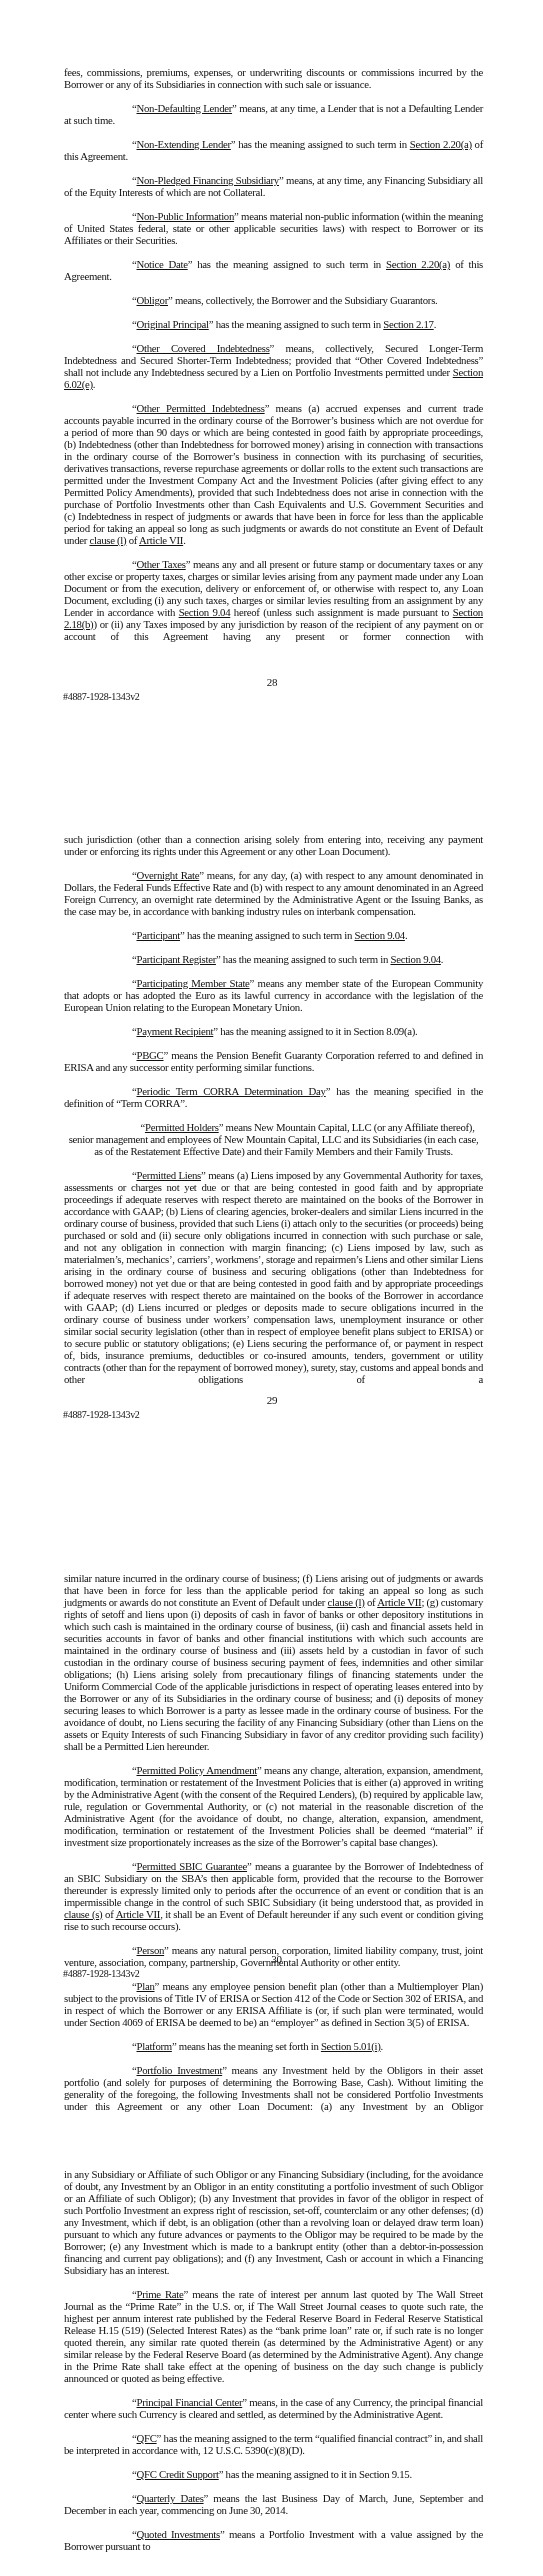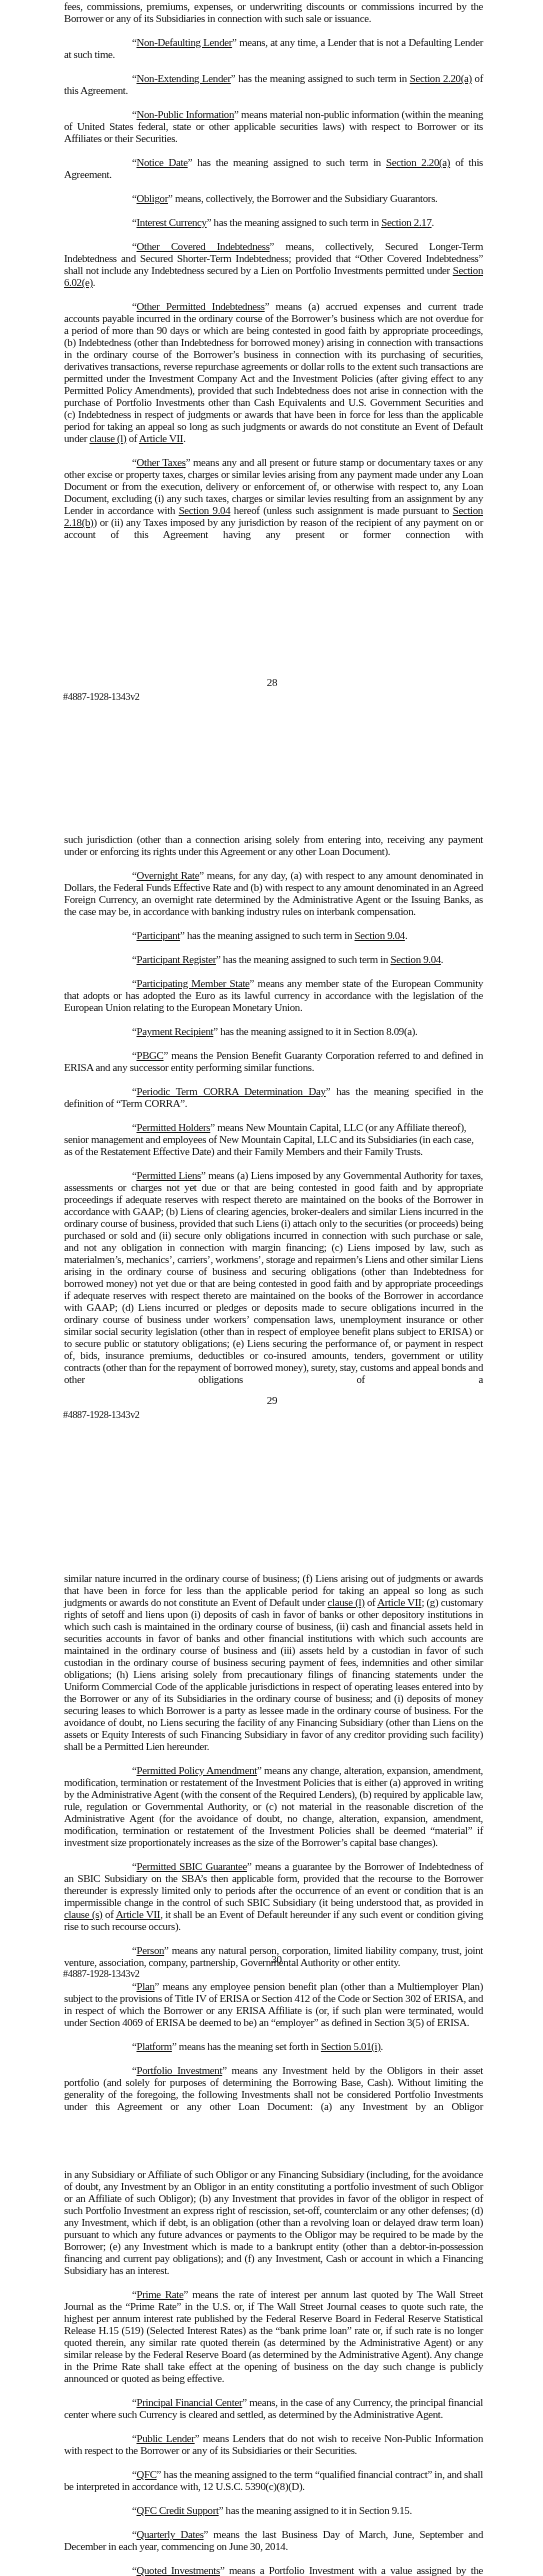--- a/index.html
+++ b/index.html
@@ -7,35 +7,35 @@
     width: 544px;
     font-family: "Liberation Serif", "DejaVu Serif", serif;
     color: #111111;
   }
   .page {
     position: relative;
     width: 544px;
     box-sizing: border-box;
     padding: 0 61px 0 64px;
   }
-  .page-1 { height: 719px; }
+  .page-1 { padding-top: 66px; height: 719px; }
   .page-2 { padding-top: 114px; height: 719px; }
   .page-3 { padding-top: 134px; height: 616px; }
   .page-4 { padding-top: 114px; height: 760px; }
   .para {
     font-size: 10.8px;
     line-height: 12px;
     text-align: justify;
     margin: 0 0 12px 0;
     letter-spacing: -0.3px;
     word-spacing: 0px;
   }
   .para.def { text-indent: 68px; }
   .para.cont { text-indent: 0; }
-  .para.left { text-align: left; }
+  .para.left { text-align: center; }
   .term, .ref { text-decoration: underline; text-underline-offset: 1px; }
   .footer {
     position: absolute;
     left: 0; right: 0;
   }
   .page-number {
     text-align: center;
     font-size: 11px;
     letter-spacing: -0.3px;
   }
@@ -52,24 +52,25 @@
 </style>
 </head>
 <body>
 
 <div id="doc">
   <div class="page page-1">
     <div class="page-body">
         <p class="para cont"><span>fees, commissions, premiums, expenses, or underwriting discounts or commissions incurred by the Borrower or any of its Subsidiaries in connection with such sale or issuance.</span></p>
         <p class="para def"><span>“</span><span class="term">Non-Defaulting Lender</span><span>” means, at any time, a Lender that is not a Defaulting Lender at such time.</span></p>
         <p class="para def"><span>“</span><span class="term">Non-Extending Lender</span><span>” has the meaning assigned to such term in </span><span class="ref">Section 2.20(a)</span><span> of this Agreement.</span></p>
+        <p class="para def"><span>“</span><span class="term">Non-Pledged Financing Subsidiary</span><span>” means, at any time, any Financing Subsidiary all of the Equity Interests of which are not Collateral.</span></p>
         <p class="para def"><span>“</span><span class="term">Non-Public Information</span><span>” means material non-public information (within the meaning of United States federal, state or other applicable securities laws) with respect to Borrower or its Affiliates or their Securities.</span></p>
         <p class="para def"><span>“</span><span class="term">Notice Date</span><span>” has the meaning assigned to such term in </span><span class="ref">Section 2.20(a)</span><span> of this Agreement.</span></p>
         <p class="para def"><span>“</span><span class="term">Obligor</span><span>” means, collectively, the Borrower and the Subsidiary Guarantors.</span></p>
-        <p class="para def"><span>“</span><span class="term">Interest Currency</span><span>” has the meaning assigned to such term in </span><span class="ref">Section 2.17</span><span>.</span></p>
+        <p class="para def"><span>“</span><span class="term">Original Principal</span><span>” has the meaning assigned to such term in </span><span class="ref">Section 2.17</span><span>.</span></p>
         <p class="para def"><span>“</span><span class="term">Other Covered Indebtedness</span><span>” means, collectively, Secured Longer-Term Indebtedness and Secured Shorter-Term Indebtedness; provided that “Other Covered Indebtedness” shall not include any Indebtedness secured by a Lien on Portfolio Investments permitted under </span><span class="ref">Section 6.02(e)</span><span>.</span></p>
         <p class="para def"><span>“</span><span class="term">Other Permitted Indebtedness</span><span>” means (a)&nbsp;accrued expenses and current trade accounts payable incurred in the ordinary course of the Borrower’s business which are not overdue for a period of more than 90 days or which are being contested in good faith by appropriate proceedings, (b)&nbsp;Indebtedness (other than Indebtedness for borrowed money) arising in connection with transactions in the ordinary course of the Borrower’s business in connection with its purchasing of securities, derivatives transactions, reverse repurchase agreements or dollar rolls to the extent such transactions are permitted under the Investment Company Act and the Investment Policies (after giving effect to any Permitted Policy Amendments), provided that such Indebtedness does not arise in connection with the purchase of Portfolio Investments other than Cash Equivalents and U.S. Government Securities and (c)&nbsp;Indebtedness in respect of judgments or awards that have been in force for less than the applicable period for taking an appeal so long as such judgments or awards do not constitute an Event of Default under </span><span class="ref">clause (l)</span><span> of </span><span class="ref">Article VII</span><span>.</span></p>
         <p class="para def" style="text-align-last: justify;"><span>“</span><span class="term">Other Taxes</span><span>” means any and all present or future stamp or documentary taxes or any other excise or property taxes, charges or similar levies arising from any payment made under any Loan Document or from the execution, delivery or enforcement of, or otherwise with respect to, any Loan Document, excluding (i) any such taxes, charges or similar levies resulting from an assignment by any Lender in accordance with </span><span class="ref">Section 9.04</span><span> hereof (unless such assignment is made pursuant to </span><span class="ref">Section 2.18(b)</span><span>) or (ii) any Taxes imposed by any jurisdiction by reason of the recipient of any payment on or account of this Agreement having any present or former connection with</span></p>
       </div>
     <div class="footer">
       <div class="page-number">28</div>
       <div class="doc-id">#4887-1928-1343v2</div>
     </div>
   </div>
   <div class="page page-2">
@@ -103,21 +104,20 @@
     <div class="footer">
       <div class="page-number">30</div>
       <div class="doc-id">#4887-1928-1343v2</div>
     </div>
   </div>
   <div class="page page-4">
     <div class="page-body">
         <p class="para cont"><span>in any Subsidiary or Affiliate of such Obligor or any Financing Subsidiary (including, for the avoidance of doubt, any Investment by an Obligor in an entity constituting a portfolio investment of such Obligor or an Affiliate of such Obligor); (b) any Investment that provides in favor of the obligor in respect of such Portfolio Investment an express right of rescission, set-off, counterclaim or any other defenses; (d) any Investment, which if debt, is an obligation (other than a revolving loan or delayed draw term loan) pursuant to which any future advances or payments to the Obligor may be required to be made by the Borrower; (e) any Investment which is made to a bankrupt entity (other than a debtor-in-possession financing and current pay obligations); and (f) any Investment, Cash or account in which a Financing Subsidiary has an interest.</span></p>
         <p class="para def"><span>“</span><span class="term">Prime Rate</span><span>” means the rate of interest per annum last quoted by The Wall Street Journal as the “Prime Rate” in the U.S. or, if The Wall Street Journal ceases to quote such rate, the highest per annum interest rate published by the Federal Reserve Board in Federal Reserve Statistical Release H.15 (519) (Selected Interest Rates) as the “bank prime loan” rate or, if such rate is no longer quoted therein, any similar rate quoted therein (as determined by the Administrative Agent) or any similar release by the Federal Reserve Board (as determined by the Administrative Agent).  Any change in the Prime Rate shall take effect at the opening of business on the day such change is publicly announced or quoted as being effective.</span></p>
         <p class="para def"><span>“</span><span class="term">Principal Financial Center</span><span>” means, in the case of any Currency, the principal financial center where such Currency is cleared and settled, as determined by the Administrative Agent.</span></p>
-        <p class="para def"><span>“</span><span class="term">Public Lender</span><span>” means Lenders that do not wish to receive Non-Public Information with respect to the Borrower or any of its Subsidiaries or their Securities.</span></p>
         <p class="para def"><span>“</span><span class="term">QFC</span><span>” has the meaning assigned to the term “qualified financial contract” in, and shall be interpreted in accordance with, 12 U.S.C. 5390(c)(8)(D).</span></p>
         <p class="para def"><span>“</span><span class="term">QFC Credit Support</span><span>” has the meaning assigned to it in Section 9.15.</span></p>
         <p class="para def"><span>“</span><span class="term">Quarterly Dates</span><span>” means the last Business Day of March, June, September and December in each year, commencing on June 30, 2014.</span></p>
         <p class="para def"><span>“</span><span class="term">Quoted Investments</span><span>” means a Portfolio Investment with a value assigned by the Borrower pursuant to </span></p>
       </div>
 
   </div>
 </div>
 
 

